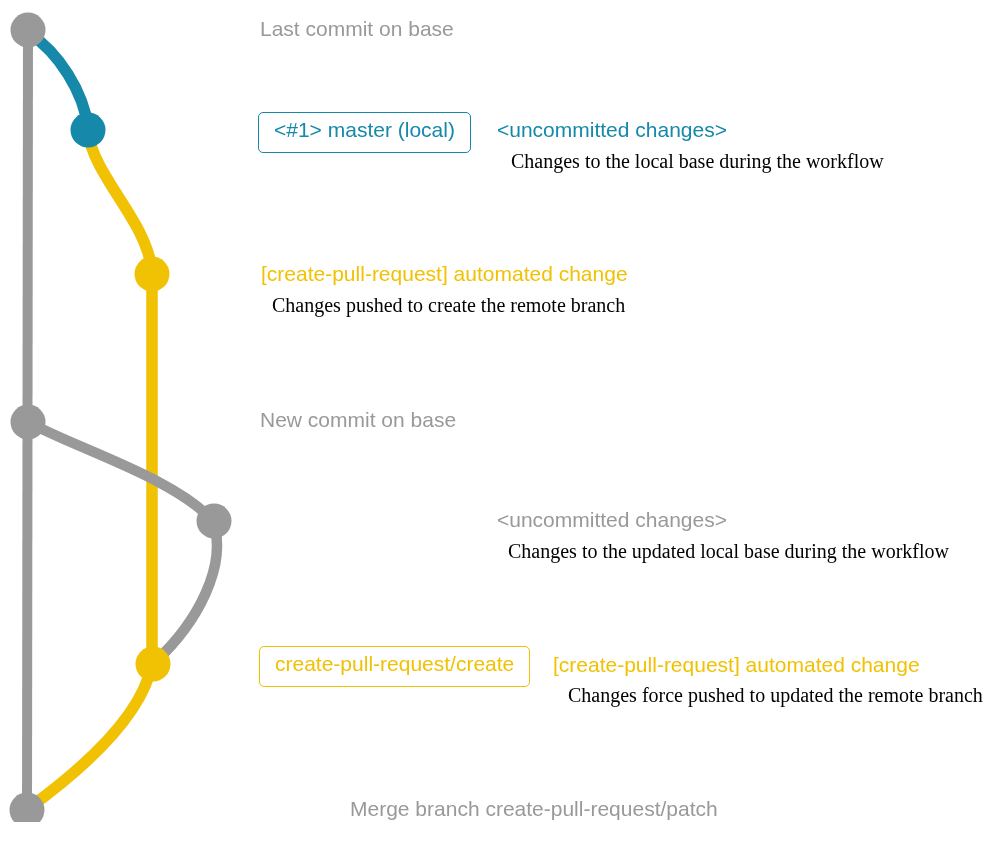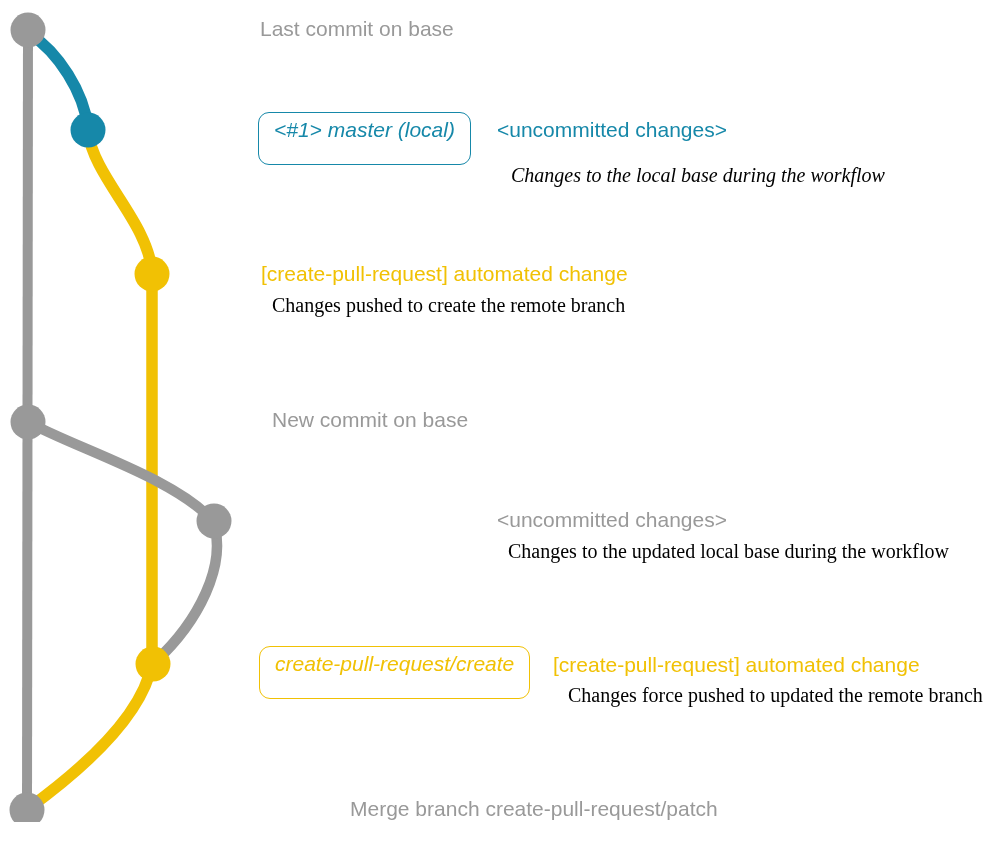--- a/index.html
+++ b/index.html
@@ -23,26 +23,25 @@
   .cap{
     position:absolute;
     font-family:"Liberation Serif",serif;
     font-size:20px;line-height:1.2;
     color:#000000;
     white-space:nowrap;
   }
   .badge{
     position:absolute;
     border:1.5px solid;
-    border-radius:11px;
-    padding:4px 15px 22px 15px;
+    border-radius:5px;
+    padding:4px 15px 10px 15px;
     font-size:21px;line-height:1.2;
     white-space:nowrap;
     background:#ffffff;
-    font-style:italic;
   }
   .badge.teal{border-color:#1688a9;}
   .badge.gray{border-color:#9b9b9b;}
   .badge.yellow{border-color:#f1c104;}
 </style>
 </head>
 <body>
 
 <div class="canvas">
 
@@ -68,26 +67,26 @@
     <circle cx="28" cy="422" r="17.5" fill="#999999"></circle>
     <circle cx="214" cy="521" r="17.5" fill="#999999"></circle>
     <circle cx="153" cy="664" r="17.5" fill="#f1c104"></circle>
     <circle cx="27" cy="810" r="17.5" fill="#999999"></circle>
   </svg>
 
   <div class="lbl gray" style="left:260px;top:16px;">Last commit on base</div>
 
   <div class="badge teal" style="left:258px;top:112px;"><span class="teal">&lt;#1&gt; master (local)</span></div>
   <div class="lbl teal" style="left:497px;top:117px;">&lt;uncommitted changes&gt;</div>
-  <div class="cap" style="left:511px;top:163px;font-style:italic;">Changes to the local base during the workflow</div>
+  <div class="cap" style="left:511px;top:149px;">Changes to the local base during the workflow</div>
 
   <div class="lbl yellow" style="left:261px;top:261px;">[create-pull-request] automated change</div>
   <div class="cap" style="left:272px;top:293px;">Changes pushed to create the remote branch</div>
 
-  <div class="lbl gray" style="left:272px;top:407px;">New commit on base</div>
+  <div class="lbl gray" style="left:260px;top:407px;">New commit on base</div>
 
   <div class="lbl gray" style="left:497px;top:507px;">&lt;uncommitted changes&gt;</div>
   <div class="cap" style="left:508px;top:539px;">Changes to the updated local base during the workflow</div>
 
   <div class="badge yellow" style="left:259px;top:646px;"><span class="yellow">create-pull-request/create</span></div>
   <div class="lbl yellow" style="left:553px;top:652px;">[create-pull-request] automated change</div>
   <div class="cap" style="left:568px;top:683px;">Changes force pushed to updated the remote branch</div>
 
   <div class="lbl gray" style="left:350px;top:796px;">Merge branch create-pull-request/patch</div>
 

